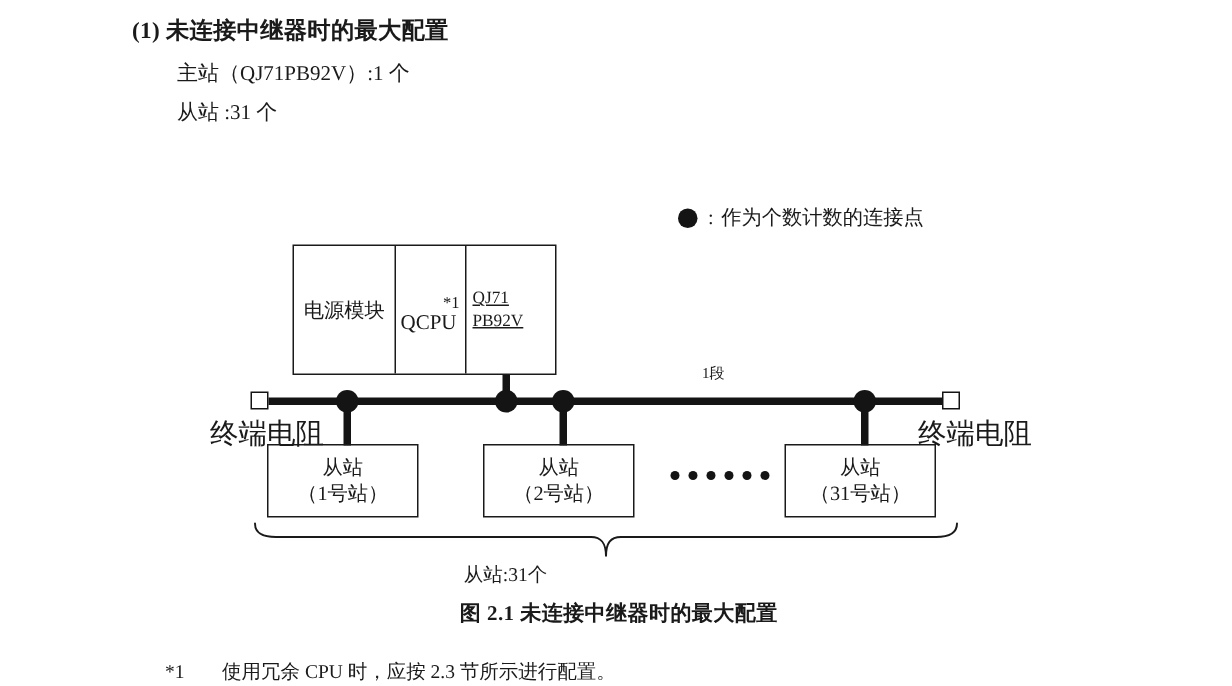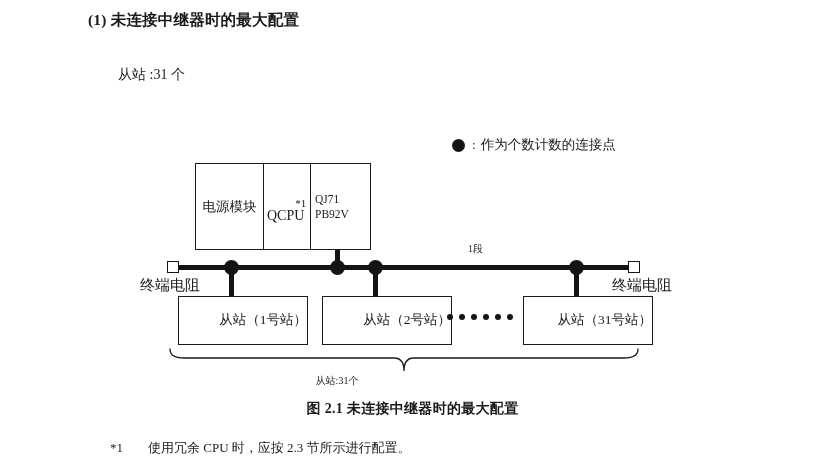--- a/index.html
+++ b/index.html
@@ -88,20 +88,21 @@
   .qcpu-txt { font-size: 14px; }
   .qcpu-star {
     position: absolute;
     right: -2px; top: -11px;
     font-size: 11px;
   }
   .pb-txt {
     padding-left: 4px;
     font-size: 11.5px;
     line-height: 1.25;
+    text-decoration: underline;
   }
 
   
   .trunk {
     position: absolute;
     left: 178px; top: 265px;
     width: 452px; height: 5px;
     background: #141414;
   }
   .term-sq {
@@ -110,21 +111,21 @@
     background: #ffffff;
     border: 1.6px solid #141414;
     box-sizing: border-box;
     top: 261px;
   }
   .term-sq.left { left: 167px; }
   .term-sq.right { left: 628px; }
   .term-label {
     position: absolute;
     top: 276px;
-    font-size: 15px;
+    font-size: 19px;
     white-space: nowrap;
   }
   .term-label.left { left: 140px; }
   .term-label.right { left: 612px; }
 
   .seg-label {
     position: absolute;
     left: 468px; top: 242px;
     font-size: 10px;
     white-space: nowrap;
@@ -142,27 +143,27 @@
     width: 5px;
     background: #141414;
   }
   .drop.up { top: 250px; height: 18px; }
   .drop.down { top: 266px; height: 31px; }
 
   
   .slave {
     position: absolute;
     top: 296px;
-    width: 130px; height: 49px;
+    width: 101px; height: 49px;
     border: 1.3px solid #1a1a1a;
     box-sizing: border-box;
     display: flex;
-    flex-direction: row;
+    flex-direction: column;
     align-items: center;
-    justify-content: flex-end;
+    justify-content: center;
     font-size: 13.5px;
     line-height: 1.25;
   }
   .slave.s1 { left: 178px; }
   .slave.s2 { left: 322px; }
   .slave.s3 { left: 523px; }
 
   .ellipsis {
     position: absolute;
     left: 447px; top: 314px;
@@ -181,21 +182,21 @@
     position: absolute;
     left: 168px; top: 348px;
     width: 472px; height: 26px;
   }
   .brace svg { display: block; }
   .brace-label {
     position: absolute;
     left: 0; top: 374px;
     width: 704px;
     text-align: center;
-    font-size: 10px;
+    font-size: 13px;
   }
   .brace-label span { position: relative; left: -15px; }
 
   
   .caption {
     position: absolute;
     left: 0; top: 400px;
     width: 821px;
     text-align: center;
     font-size: 14px;
@@ -213,20 +214,21 @@
   .footnote .fn-mark { display: inline-block; width: 38px; }
 </style>
 </head>
 <body>
 
 <div class="page">
 
   <div class="heading">
     <span class="num">(1)</span><span>未连接中继器时的最大配置</span>
   </div>
+  <div class="sub-line l1">主站（QJ71PB92V）:1 个</div>
   <div class="sub-line l2">从站 :31 个</div>
 
   <div class="legend">
     <span class="dot"></span>
     <span class="colon">:</span>
     <span>作为个数计数的连接点</span>
   </div>
 
   <div class="rack">
     <div class="cell c1">

